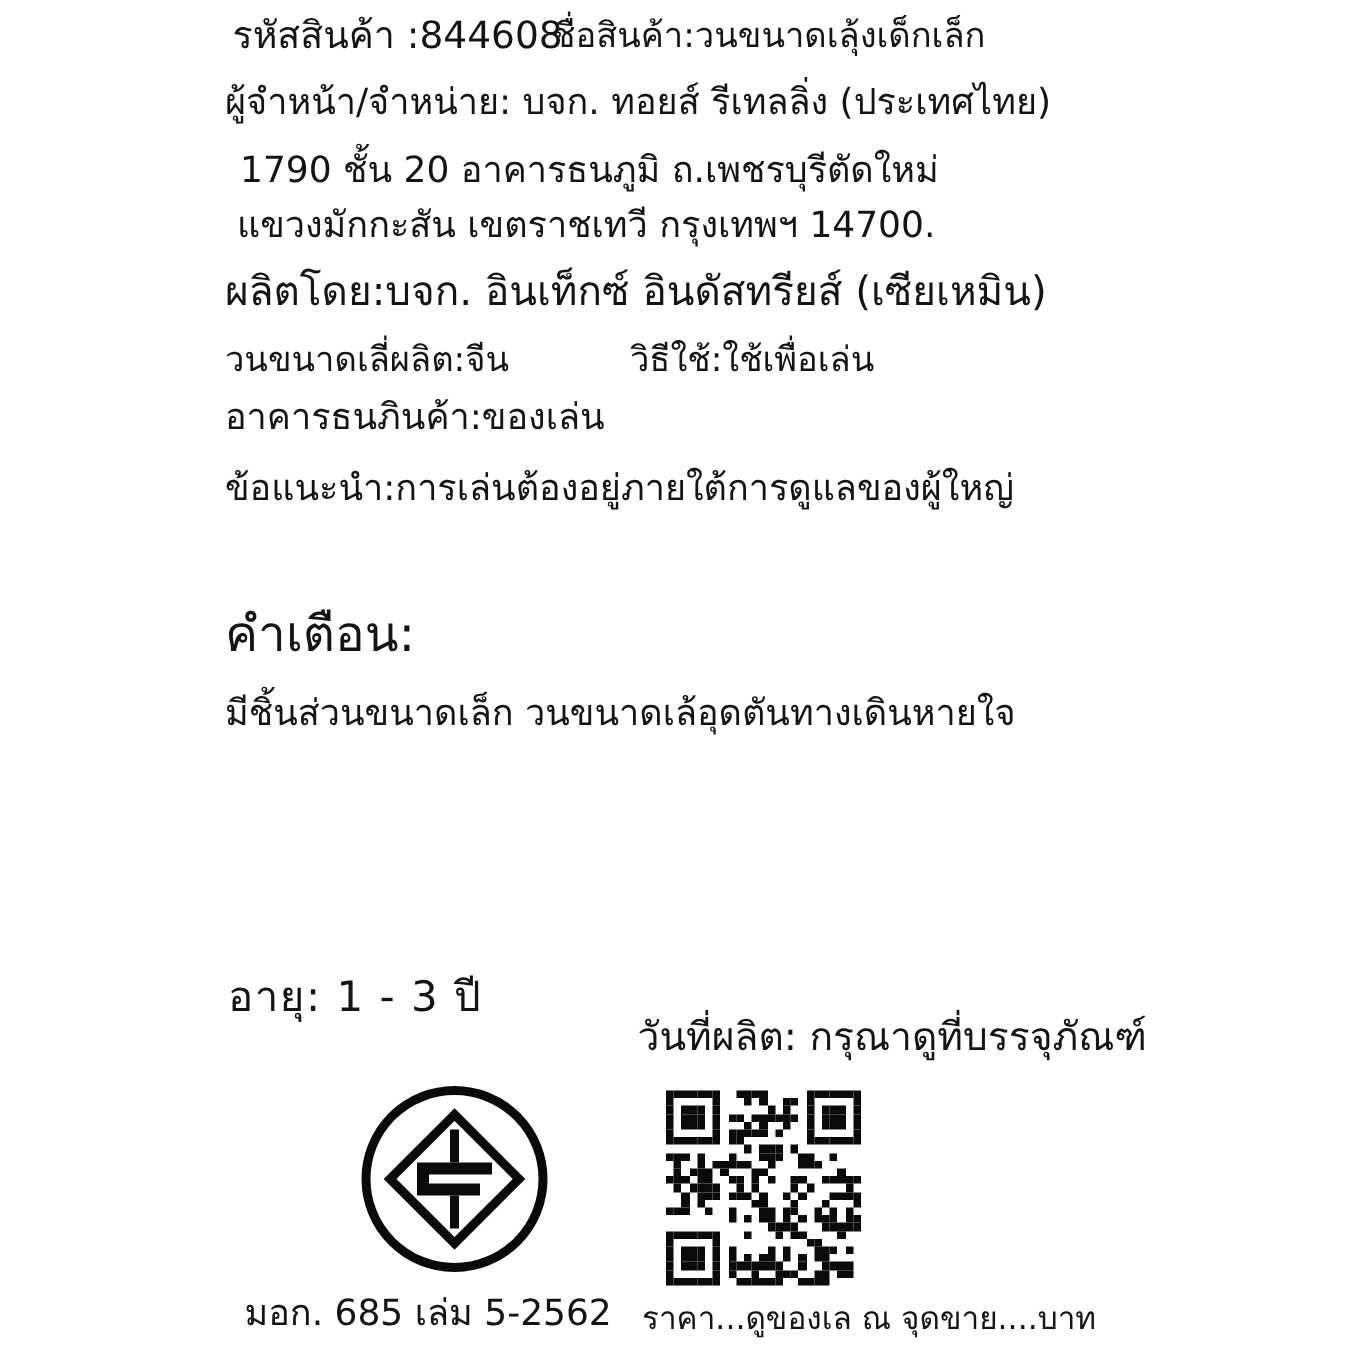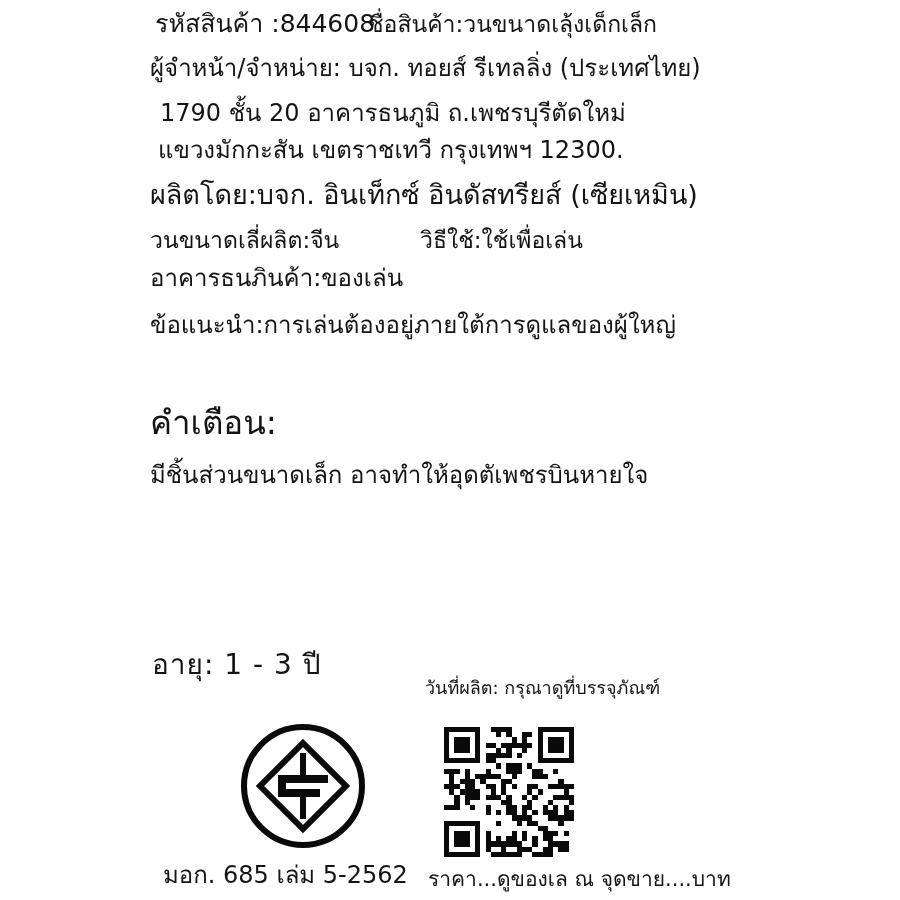--- a/index.html
+++ b/index.html
@@ -71,21 +71,21 @@
     font-size: 24px;
   }
   
   #age-range {
     left: 152px; top: 650px;
     font-size: 28px;
     letter-spacing: 1px;
   }
   #mfg-date {
     left: 425px; top: 678px;
-    font-size: 18px;
+    font-size: 26px;
   }
   #tis-caption {
     left: 163px; top: 862px;
     font-size: 24px;
   }
   #price-note {
     left: 428px; top: 868px;
     font-size: 21px;
   }
   
@@ -114,29 +114,29 @@
 </style>
 </head>
 <body>
 
 <div>
 
   <div class="label" id="product-code">รหัสสินค้า :844608</div>
   <div class="label" id="product-name">ชื่อสินค้า:วนขนาดเลุ้งเด็กเล็ก</div>
   <div class="label" id="importer">ผู้จำหน้า/จำหน่าย: บจก. ทอยส์ รีเทลลิ่ง (ประเทศไทย)</div>
   <div class="label" id="address-line-1">1790 ชั้น 20 อาคารธนภูมิ ถ.เพชรบุรีตัดใหม่</div>
-  <div class="label" id="address-line-2">แขวงมักกะสัน เขตราชเทวี กรุงเทพฯ 12300.</div>
+  <div class="label" id="address-line-2">แขวงมักกะสัน เขตราชเทวี กรุงเทพฯ 14700.</div>
   <div class="label" id="manufacturer">ผลิตโดย:บจก. อินเท็กซ์ อินดัสทรียส์ (เซียเหมิน)</div>
   <div class="label" id="country">วนขนาดเลี่ผลิต:จีน</div>
   <div class="label" id="usage">วิธีใช้:ใช้เพื่อเล่น</div>
   <div class="label" id="category">อาคารธนภินค้า:ของเล่น</div>
   <div class="label" id="advice">ข้อแนะนำ:การเล่นต้องอยู่ภายใต้การดูแลของผู้ใหญ่</div>
 
   <div class="label" id="warning-title">คำเตือน:</div>
-  <div class="label" id="warning-text">มีชิ้นส่วนขนาดเล็ก อาจทำให้อุดตัเพชรบินหายใจ</div>
+  <div class="label" id="warning-text">มีชิ้นส่วนขนาดเล็ก วนขนาดเล้อุดตันทางเดินหายใจ</div>
 
   <div class="label" id="age-range">อายุ: 1 - 3 ปี</div>
   <div class="label" id="mfg-date">วันที่ผลิต: กรุณาดูที่บรรจุภัณฑ์</div>
 
   <svg id="tis-mark" viewBox="0 0 126 126" aria-hidden="true">
     <circle cx="63" cy="63" r="59" fill="none" stroke="#0a0a0a" stroke-width="6"></circle>
     <path d="M63 20 L106 63 L63 106 L20 63 Z" fill="none" stroke="#0a0a0a" stroke-width="6"></path>
     <path d="M38 52 L88 52 L88 60 L46 60 L46 66 L80 66 L80 74 L38 74 Z" fill="#0a0a0a"></path>
     <rect x="60" y="30" width="6" height="22" fill="#0a0a0a"></rect>
     <rect x="60" y="74" width="6" height="22" fill="#0a0a0a"></rect>

